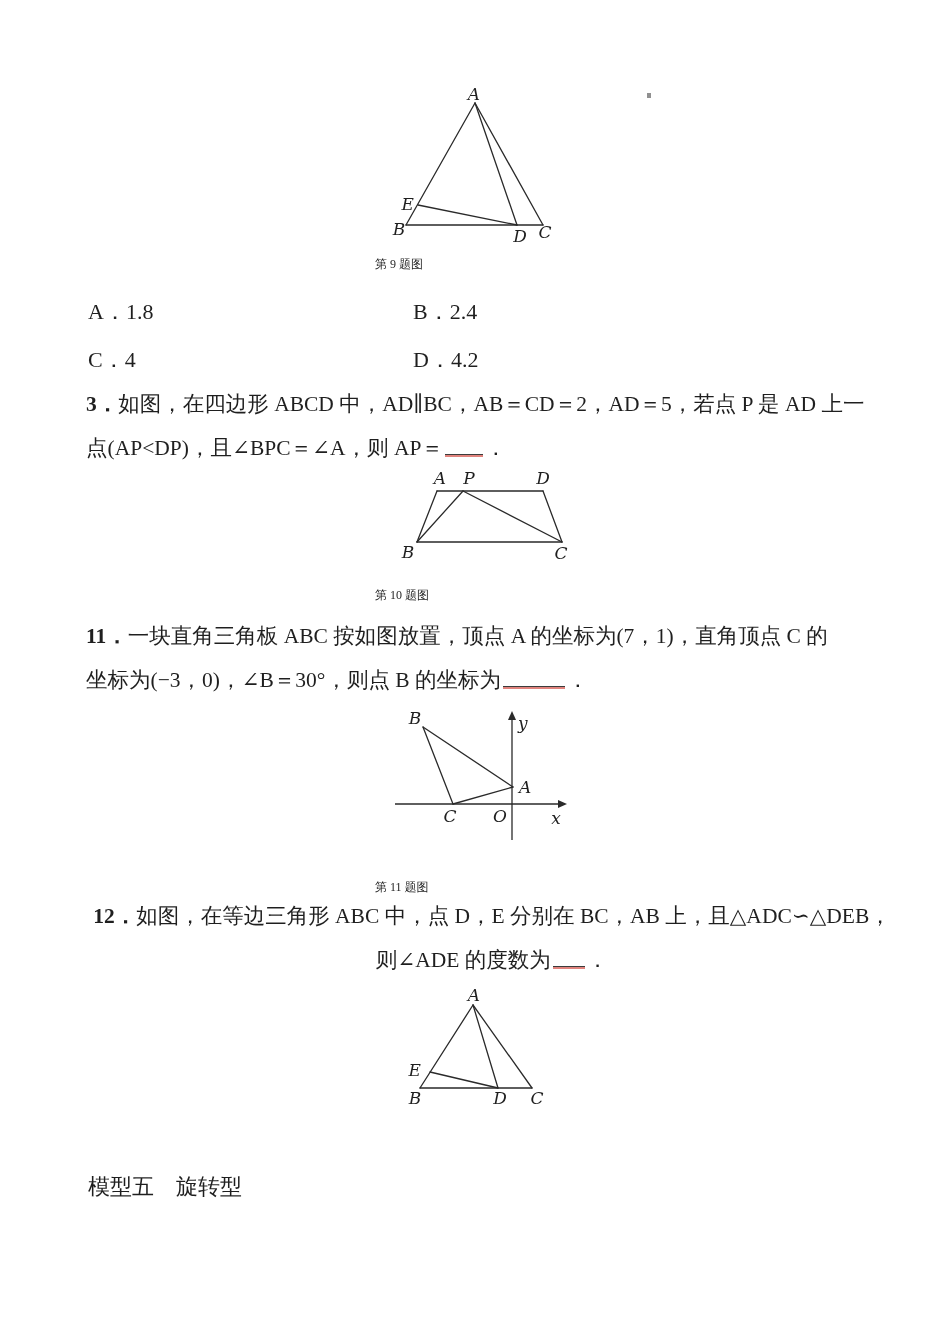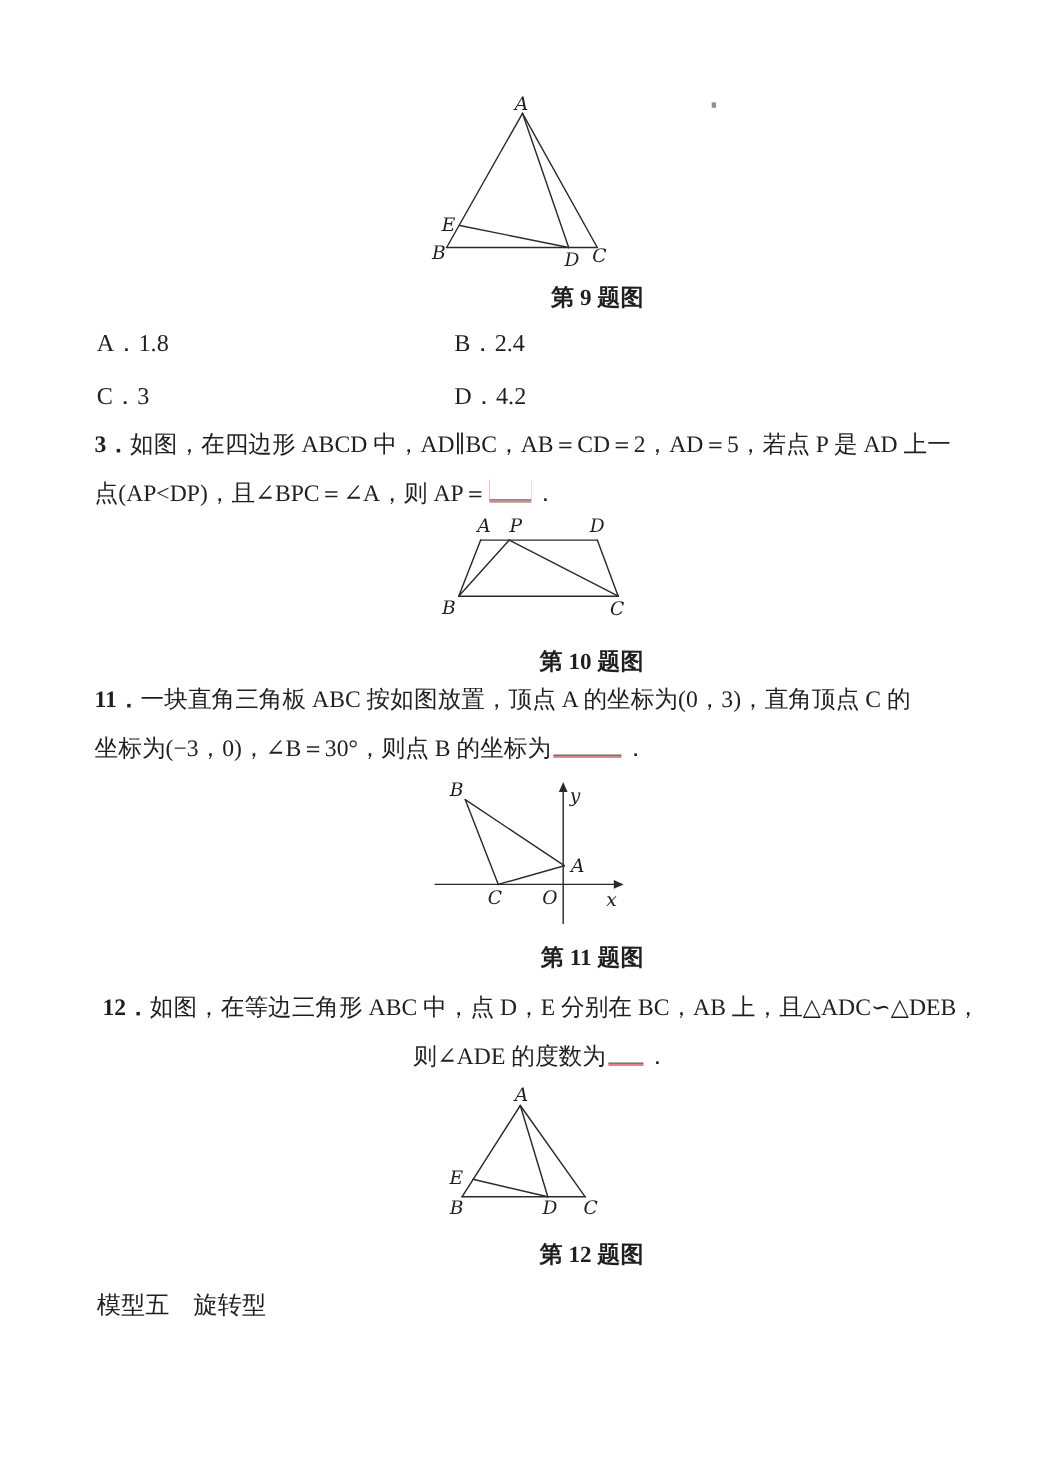--- a/index.html
+++ b/index.html
@@ -22,25 +22,25 @@
     font-size: 17px; font-style: italic; fill: #1f1f1f;
     font-family: "DejaVu Serif", "Liberation Serif", serif;
   }
   #fig9  { left: 378px; top: 85px;  }
   #fig10 { left: 395px; top: 468px; }
   #fig11 { left: 375px; top: 703px; }
   #fig12 { left: 393px; top: 988px; }
 
   .fig-caption {
     position: absolute; left: 375px; width: 210px;
-    text-align: right; font-size: 21px; white-space: nowrap; font-weight: bold;
+    text-align: left; font-size: 12px; white-space: nowrap;
   }
   #cap9  { top: 256px; }
   #cap10 { top: 575px; margin-top: 12px; }
-  #cap11 { top: 856px; }
+  #cap11 { top: 879px; }
   #cap12 { top: 1126px; }
 
   
   .option { position: absolute; font-size: 22px; white-space: nowrap; }
   #optA { left: 88px;  top: 297px; }
   #optB { left: 413px; top: 297px; }
   #optC { left: 88px;  top: 345px; }
   #optD { left: 413px; top: 345px; }
 
   
@@ -81,21 +81,21 @@
     <text x="36" y="125" text-anchor="end">E</text>
     <text x="21" y="150" text-anchor="middle">B</text>
     <text x="142" y="157" text-anchor="middle">D</text>
     <text x="167" y="153" text-anchor="middle">C</text>
   </svg>
   <div id="strayMark"></div>
   <div id="cap9" class="fig-caption">第 9 题图</div>
 
   <div id="optA" class="option">A．1.8</div>
   <div id="optB" class="option">B．2.4</div>
-  <div id="optC" class="option">C．3</div>
+  <div id="optC" class="option">C．4</div>
   <div id="optD" class="option">D．4.2</div>
 
   <div id="q10p" class="para">
     <div class="qline"><span class="qnum">3．</span><span>如图，在四边形 ABCD 中，AD∥BC，AB＝CD＝2，AD＝5，若点 P 是 AD 上一</span></div>
     <div class="qline"><span>点(AP&lt;DP)，且∠BPC＝∠A，则 AP＝</span><span id="blank10" class="blank"></span><span>．</span></div>
   </div>
 
   <svg id="fig10" class="fig" width="200" height="100" viewBox="0 0 200 100">
     <line class="edge" x1="42" y1="23" x2="148" y2="23"></line>
     <line class="edge" x1="22" y1="74" x2="167" y2="74"></line>
@@ -105,21 +105,21 @@
     <line class="edge" x1="68" y1="23" x2="167" y2="74"></line>
     <text x="45" y="16" text-anchor="middle">A</text>
     <text x="74" y="16" text-anchor="middle">P</text>
     <text x="148" y="16" text-anchor="middle">D</text>
     <text x="13" y="90" text-anchor="middle">B</text>
     <text x="166" y="91" text-anchor="middle">C</text>
   </svg>
   <div id="cap10" class="fig-caption">第 10 题图</div>
 
   <div id="q11p" class="para">
-    <div class="qline"><span class="qnum">11．</span><span>一块直角三角板 ABC 按如图放置，顶点 A 的坐标为(0，3)，直角顶点 C 的</span></div>
+    <div class="qline"><span class="qnum">11．</span><span>一块直角三角板 ABC 按如图放置，顶点 A 的坐标为(7，1)，直角顶点 C 的</span></div>
     <div class="qline"><span>坐标为(−3，0)，∠B＝30°，则点 B 的坐标为</span><span id="blank11" class="blank"></span><span>．</span></div>
   </div>
 
   <svg id="fig11" class="fig" width="205" height="150" viewBox="0 0 205 150">
     <line class="axis" x1="20" y1="101" x2="184" y2="101"></line>
     <polygon class="arrow" points="183,97 192,101 183,105"></polygon>
     <line class="axis" x1="137" y1="137" x2="137" y2="15"></line>
     <polygon class="arrow" points="133,17 137,8 141,17"></polygon>
     <line class="edge" x1="48" y1="24" x2="78" y2="101"></line>
     <line class="edge" x1="48" y1="24" x2="138" y2="84"></line>
@@ -143,17 +143,16 @@
     <line class="edge" x1="80" y1="17" x2="139" y2="100"></line>
     <line class="edge" x1="27" y1="100" x2="139" y2="100"></line>
     <line class="edge" x1="80" y1="17" x2="105" y2="100"></line>
     <line class="edge" x1="37" y1="84" x2="105" y2="100"></line>
     <text x="81" y="13" text-anchor="middle">A</text>
     <text x="28" y="88" text-anchor="end">E</text>
     <text x="22" y="116" text-anchor="middle">B</text>
     <text x="107" y="116" text-anchor="middle">D</text>
     <text x="144" y="116" text-anchor="middle">C</text>
   </svg>
-  <div id="cap12" class="fig-caption">第 12 题图</div>
 
   <div id="sectionHeading">模型五　旋转型</div>
 
 </div>
 
 </body></html>

